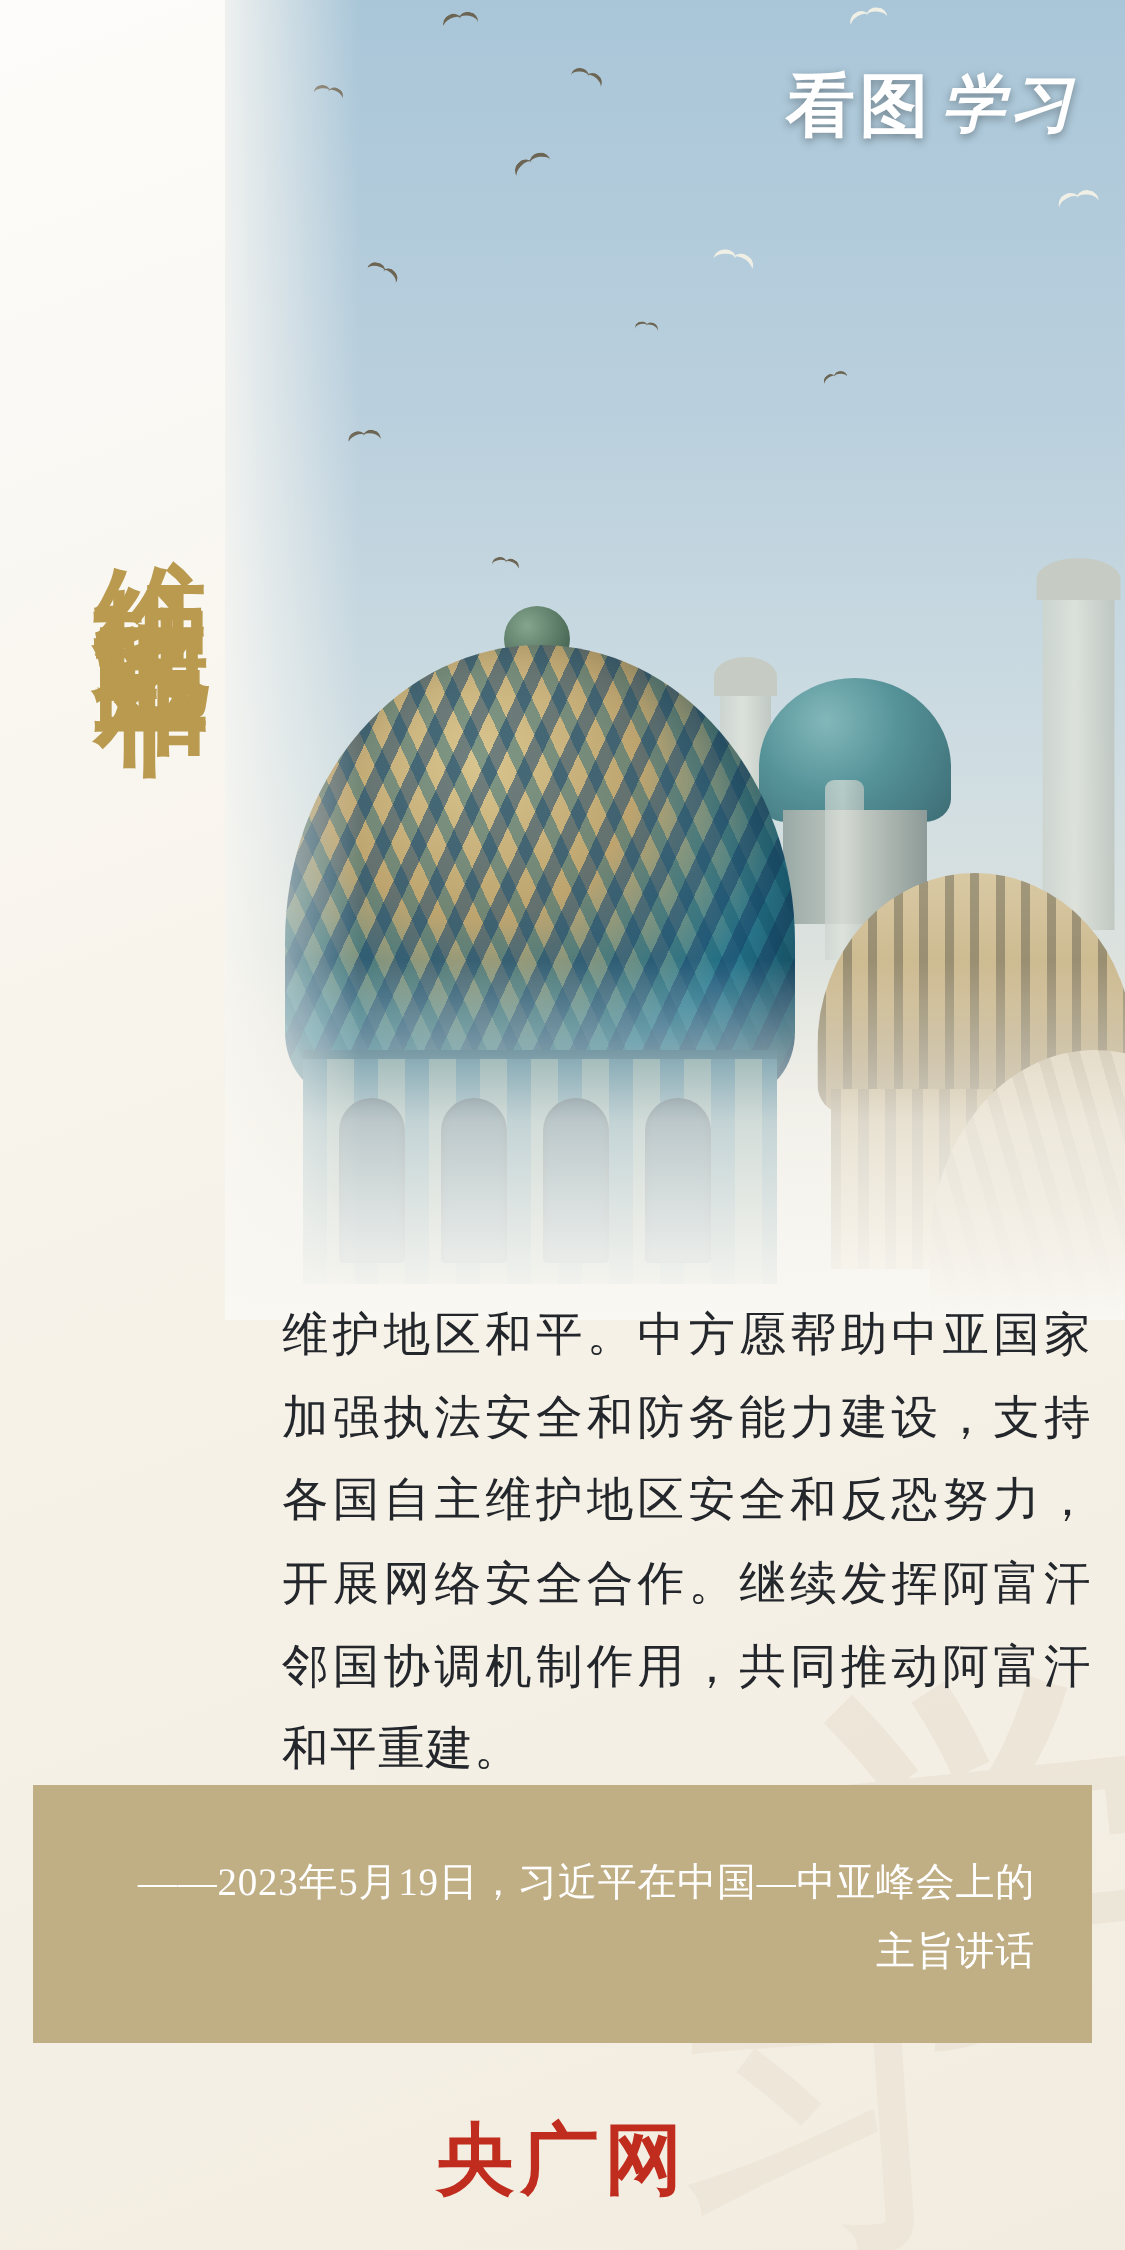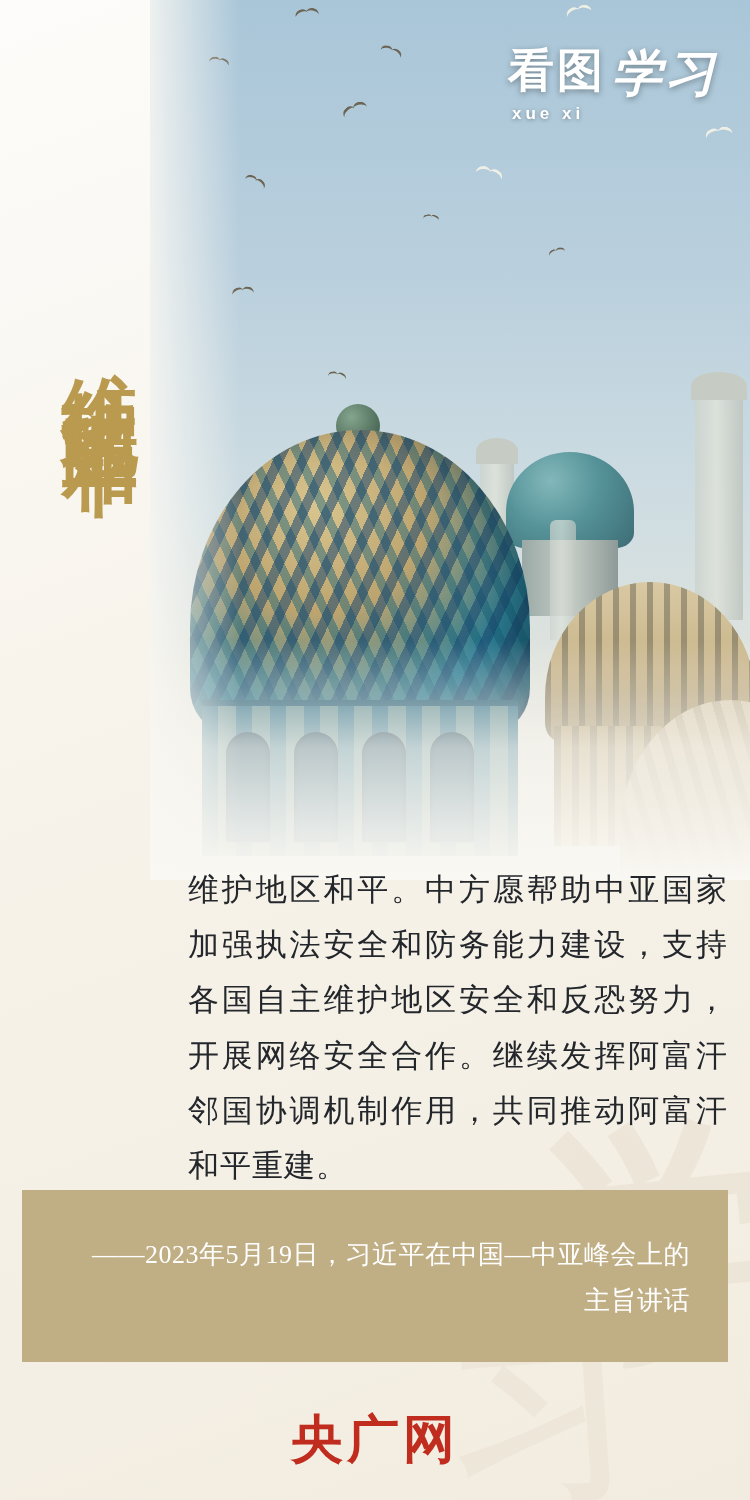--- a/index.html
+++ b/index.html
@@ -194,21 +194,21 @@
     font-size: 46px;
     font-weight: 700;
     letter-spacing: 3px;
     line-height: 1;
     text-shadow: 0 2px 6px rgba(0,0,0,.35);
     display: flex;
     align-items: flex-start;
     gap: 6px;
   }
   .logo-cn .script {
-    font-size: 50px;
+    font-size: 42px;
     font-family: "DejaVu Serif", serif;
     font-style: italic;
     font-weight: 700;
   }
   .logo-py {
     font-family: "Liberation Sans", sans-serif;
     font-size: 17px;
     letter-spacing: 4px;
     font-weight: 700;
     margin-top: 6px;
@@ -333,21 +333,20 @@
 
     <div class="photo-left-fade"></div>
     <div class="photo-fade"></div>
   </div>
 
   <div class="logo">
     <div class="logo-cn">
       <span>看图</span>
       <span class="script">学习</span>
     </div>
-    <div class="logo-py">xue xi</div>
   </div>
 
   <div class="headline">维护地区和平</div>
 
   <div class="body-text">维护地区和平。中方愿帮助中亚国家加强执法安全和防务能力建设，支持各国自主维护地区安全和反恐努力，开展网络安全合作。继续发挥阿富汗邻国协调机制作用，共同推动阿富汗和平重建。</div>
 
   <div class="source-band"></div>
   <div class="source-text">——2023年5月19日，习近平在中国—中亚峰会上的主旨讲话</div>
 
   <div class="footer-logo">央广网</div>

